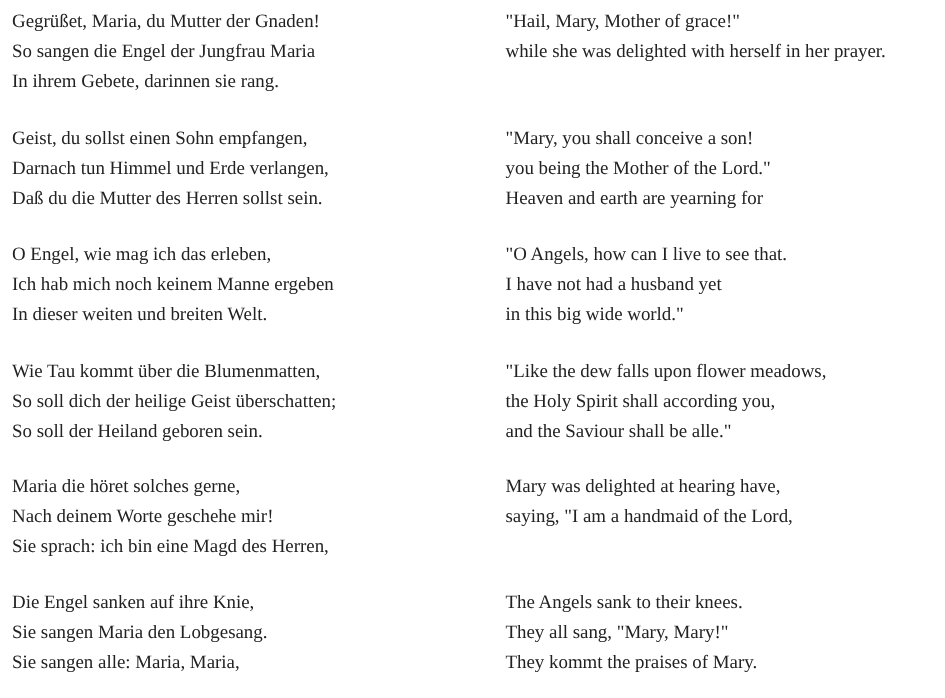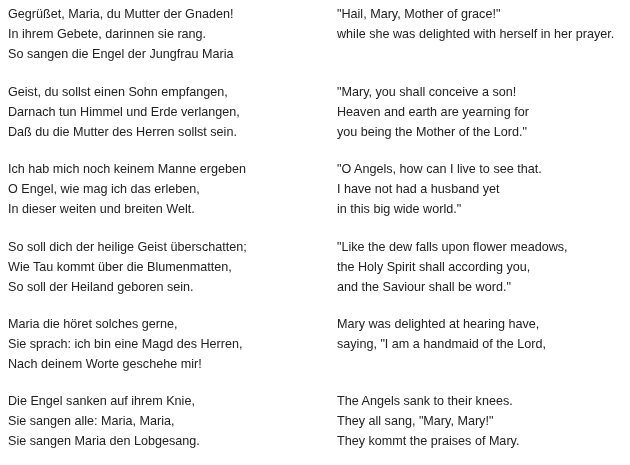--- a/index.html
+++ b/index.html
@@ -19,82 +19,83 @@
     .col {
       position: absolute;
       top: 0;
     }
     .col.left { left: 8px; width: 320px; }
     .col.right { left: 337px; width: 293px; }
     .stanza {
       position: absolute;
       left: 0;
       white-space: nowrap;
+      font-family: Liberation Serif, serif;
     }
     .line {
       display: block;
       height: 20px;
       line-height: 20px;
     }
   </style>
 </head>
 <body>
 
 <div class="col left">
   <div class="stanza" style="top:4px">
     <span class="line">Gegrüßet, Maria, du Mutter der Gnaden!</span>
+    <span class="line">So sangen die Engel der Jungfrau Maria</span>
     <span class="line">In ihrem Gebete, darinnen sie rang.</span>
-    <span class="line">So sangen die Engel der Jungfrau Maria</span>
   </div>
   <div class="stanza" style="top:82px">
     <span class="line">Geist, du sollst einen Sohn empfangen,</span>
     <span class="line">Darnach tun Himmel und Erde verlangen,</span>
     <span class="line">Daß du die Mutter des Herren sollst sein.</span>
   </div>
   <div class="stanza" style="top:159px">
+    <span class="line">O Engel, wie mag ich das erleben,</span>
     <span class="line">Ich hab mich noch keinem Manne ergeben</span>
-    <span class="line">O Engel, wie mag ich das erleben,</span>
     <span class="line">In dieser weiten und breiten Welt.</span>
   </div>
   <div class="stanza" style="top:237px">
+    <span class="line">Wie Tau kommt über die Blumenmatten,</span>
     <span class="line">So soll dich der heilige Geist überschatten;</span>
-    <span class="line">Wie Tau kommt über die Blumenmatten,</span>
     <span class="line">So soll der Heiland geboren sein.</span>
   </div>
   <div class="stanza" style="top:314px">
     <span class="line">Maria die höret solches gerne,</span>
+    <span class="line">Nach deinem Worte geschehe mir!</span>
     <span class="line">Sie sprach: ich bin eine Magd des Herren,</span>
-    <span class="line">Nach deinem Worte geschehe mir!</span>
   </div>
   <div class="stanza" style="top:391px">
-    <span class="line">Die Engel sanken auf ihrem Knie,</span>
+    <span class="line">Die Engel sanken auf ihre Knie,</span>
+    <span class="line">Sie sangen Maria den Lobgesang.</span>
     <span class="line">Sie sangen alle: Maria, Maria,</span>
-    <span class="line">Sie sangen Maria den Lobgesang.</span>
   </div>
 </div>
 
 <div class="col right">
   <div class="stanza" style="top:4px">
     <span class="line">"Hail, Mary, Mother of grace!"</span>
     <span class="line">while she was delighted with herself in her prayer.</span>
   </div>
   <div class="stanza" style="top:82px">
     <span class="line">"Mary, you shall conceive a son!</span>
+    <span class="line">you being the Mother of the Lord."</span>
     <span class="line">Heaven and earth are yearning for</span>
-    <span class="line">you being the Mother of the Lord."</span>
   </div>
   <div class="stanza" style="top:159px">
     <span class="line">"O Angels, how can I live to see that.</span>
     <span class="line">I have not had a husband yet</span>
     <span class="line">in this big wide world."</span>
   </div>
   <div class="stanza" style="top:237px">
     <span class="line">"Like the dew falls upon flower meadows,</span>
     <span class="line">the Holy Spirit shall according you,</span>
-    <span class="line">and the Saviour shall be word."</span>
+    <span class="line">and the Saviour shall be alle."</span>
   </div>
   <div class="stanza" style="top:314px">
     <span class="line">Mary was delighted at hearing have,</span>
     <span class="line">saying, "I am a handmaid of the Lord,</span>
   </div>
   <div class="stanza" style="top:391px">
     <span class="line">The Angels sank to their knees.</span>
     <span class="line">They all sang, "Mary, Mary!"</span>
     <span class="line">They kommt the praises of Mary.</span>
   </div>

